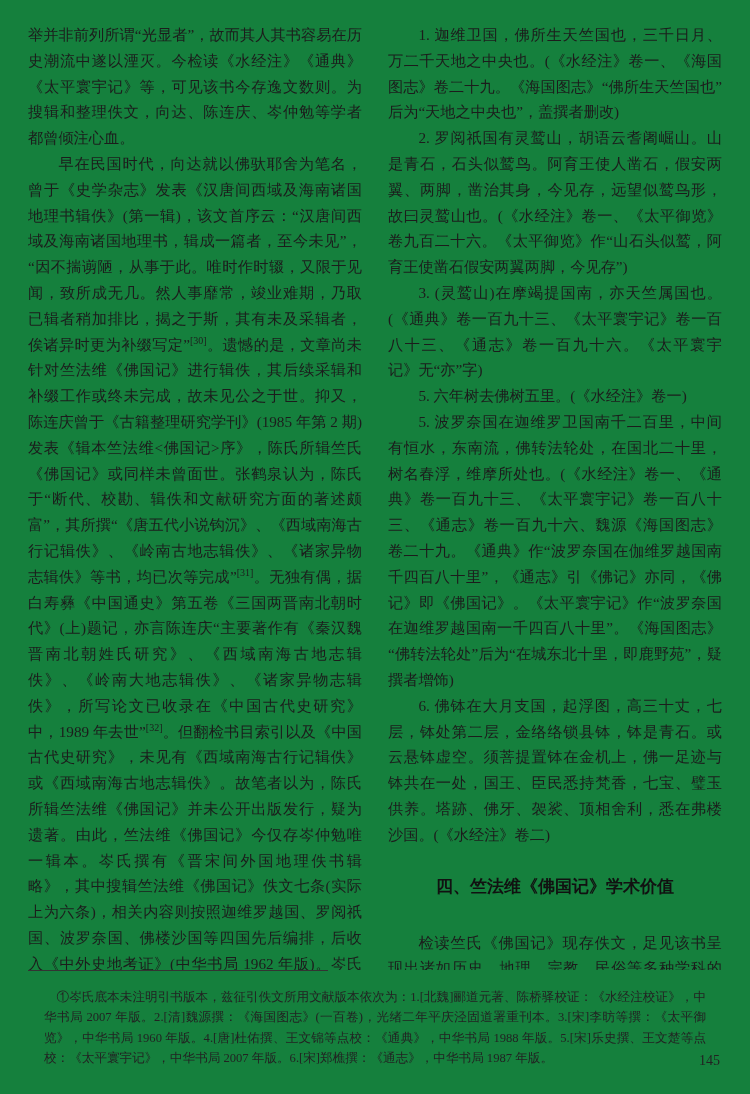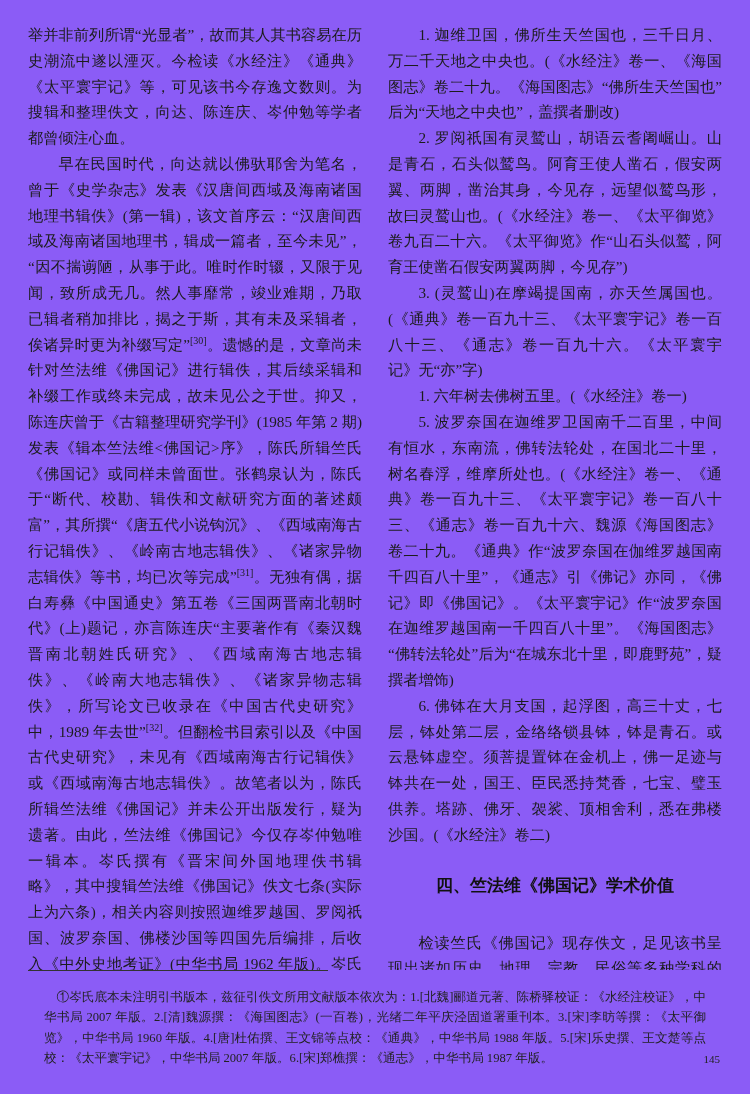--- a/index.html
+++ b/index.html
@@ -4,21 +4,21 @@
 <style>
   html, body { margin: 0; padding: 0; }
   body {
     width: 750px; height: 1094px;
     background: #f2f2f0;
     font-family: "Liberation Serif", "DejaVu Serif", serif;
   }
   .page {
     position: relative;
     width: 750px; height: 1094px;
-    background: #8b5cf6;
+    background: #15803d;
     color: #1c1c1c;
     overflow: hidden;
   }
   .columns {
     position: absolute;
     left: 28px; top: 22px;
     width: 694px; height: 948px;
     display: flex;
     gap: 26px;
     overflow: hidden;
@@ -34,21 +34,21 @@
   }
   p.para.indent { text-indent: 2em; }
   p.para sup {
     font-size: 10px;
     line-height: 0;
     vertical-align: super;
   }
   h3.sec-heading {
     margin: 27px 0 31px 0;
     text-align: center;
-    font-family: Liberation Mono, monospace;
+    font-family: Liberation Serif, serif;
     font-weight: bold;
     font-size: 17px;
     line-height: 24px;
     color: #111;
   }
   .footnote-area {
     position: absolute;
     left: 28px; top: 970px;
     width: 694px;
   }
@@ -63,42 +63,42 @@
     line-height: 20.4px;
     text-align: justify;
     text-justify: inter-ideograph;
     word-break: break-all;
     text-indent: 1em;
     color: #222;
   }
   .page-number {
     position: absolute;
     right: 30px; top: 1053px;
-    font-size: 11px;
+    font-size: 14px;
     color: #222;
     font-family: "Liberation Serif", "DejaVu Serif", serif;
   }
 </style>
 </head>
 <body>
 
 <div class="page">
 
   <div class="columns">
     <div class="col">
         <p class="para">举并非前列所谓“光显者”，故而其人其书容易在历史潮流中遂以湮灭。今检读《水经注》《通典》《太平寰宇记》等，可见该书今存逸文数则。为搜辑和整理佚文，向达、陈连庆、岑仲勉等学者都曾倾注心血。</p>
         <p class="para indent">早在民国时代，向达就以佛驮耶舍为笔名，曾于《史学杂志》发表《汉唐间西域及海南诸国地理书辑佚》(第一辑)，该文首序云：“汉唐间西域及海南诸国地理书，辑成一篇者，至今未见”，“因不揣谫陋，从事于此。唯时作时辍，又限于见闻，致所成无几。然人事靡常，竣业难期，乃取已辑者稍加排比，揭之于斯，其有未及采辑者，俟诸异时更为补缀写定”<sup>[30]</sup>。遗憾的是，文章尚未针对竺法维《佛国记》进行辑佚，其后续采辑和补缀工作或终未完成，故未见公之于世。抑又，陈连庆曾于《古籍整理研究学刊》(1985 年第 2 期)发表《辑本竺法维&lt;佛国记&gt;序》，陈氏所辑竺氏《佛国记》或同样未曾面世。张鹤泉认为，陈氏于“断代、校勘、辑佚和文献研究方面的著述颇富”，其所撰“《唐五代小说钩沉》、《西域南海古行记辑佚》、《岭南古地志辑佚》、《诸家异物志辑佚》等书，均已次等完成”<sup>[31]</sup>。无独有偶，据白寿彝《中国通史》第五卷《三国两晋南北朝时代》(上)题记，亦言陈连庆“主要著作有《秦汉魏晋南北朝姓氏研究》、《西域南海古地志辑佚》、《岭南大地志辑佚》、《诸家异物志辑佚》，所写论文已收录在《中国古代史研究》中，1989 年去世”<sup>[32]</sup>。但翻检书目索引以及《中国古代史研究》，未见有《西域南海古行记辑佚》或《西域南海古地志辑佚》。故笔者以为，陈氏所辑竺法维《佛国记》并未公开出版发行，疑为遗著。由此，竺法维《佛国记》今仅存岑仲勉唯一辑本。岑氏撰有《晋宋间外国地理佚书辑略》，其中搜辑竺法维《佛国记》佚文七条(实际上为六条)，相关内容则按照迦维罗越国、罗阅祇国、波罗奈国、佛楼沙国等四国先后编排，后收入《中外史地考证》(中华书局 1962 年版)。岑氏《佛国记》辑本搜辑齐全，并附有考证按语。惜其征引文献并未标注版本，且文字偶有脱讹。为方便综合研究，兹以岑氏辑本为底本，重新梳理竺法维《佛国记》佚文如下：</p>
       </div>
 
     <div class="col">
       <div>
           <p class="para indent">1. 迦维卫国，佛所生天竺国也，三千日月、万二千天地之中央也。(《水经注》卷一、《海国图志》卷二十九。《海国图志》“佛所生天竺国也”后为“天地之中央也”，盖撰者删改)</p>
           <p class="para indent">2. 罗阅祇国有灵鹫山，胡语云耆阇崛山。山是青石，石头似鹫鸟。阿育王使人凿石，假安两翼、两脚，凿治其身，今见存，远望似鹫鸟形，故曰灵鹫山也。(《水经注》卷一、《太平御览》卷九百二十六。《太平御览》作“山石头似鹫，阿育王使凿石假安两翼两脚，今见存”)</p>
           <p class="para indent">3. (灵鹫山)在摩竭提国南，亦天竺属国也。(《通典》卷一百九十三、《太平寰宇记》卷一百八十三、《通志》卷一百九十六。《太平寰宇记》无“亦”字)</p>
-          <p class="para indent">1. 六年树去佛树五里。(《水经注》卷一)</p>
+          <p class="para indent">5. 六年树去佛树五里。(《水经注》卷一)</p>
           <p class="para indent">5. 波罗奈国在迦维罗卫国南千二百里，中间有恒水，东南流，佛转法轮处，在国北二十里，树名春浮，维摩所处也。(《水经注》卷一、《通典》卷一百九十三、《太平寰宇记》卷一百八十三、《通志》卷一百九十六、魏源《海国图志》卷二十九。《通典》作“波罗奈国在伽维罗越国南千四百八十里”，《通志》引《佛记》亦同，《佛记》即《佛国记》。《太平寰宇记》作“波罗奈国在迦维罗越国南一千四百八十里”。《海国图志》“佛转法轮处”后为“在城东北十里，即鹿野苑”，疑撰者增饰)</p>
           <p class="para indent">6. 佛钵在大月支国，起浮图，高三十丈，七层，钵处第二层，金络络锁县钵，钵是青石。或云悬钵虚空。须菩提置钵在金机上，佛一足迹与钵共在一处，国王、臣民悉持梵香，七宝、璧玉供养。塔跡、佛牙、袈裟、顶相舍利，悉在弗楼沙国。(《水经注》卷二)</p>
         </div>
       <h3 class="sec-heading">四、竺法维《佛国记》学术价值</h3>
       <div>
           <p class="para indent">检读竺氏《佛国记》现存佚文，足见该书呈现出诸如历史、地理、宗教、民俗等多种学科的价值，是法显《佛国记》同时代不可多得的重要的西域文献资料。陈连庆认为，竺法维之游踪，“以中印度各地为多，如迦维国、罗阅祇国、摩竭提国，波罗奈</p>
         </div>
     </div>
   </div>
 

